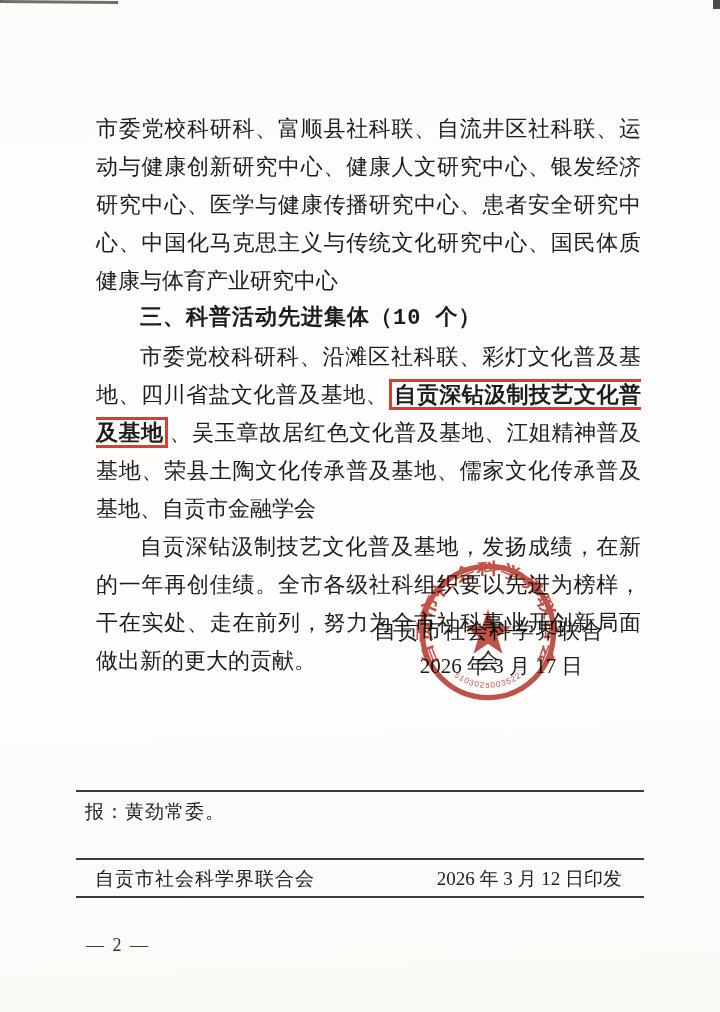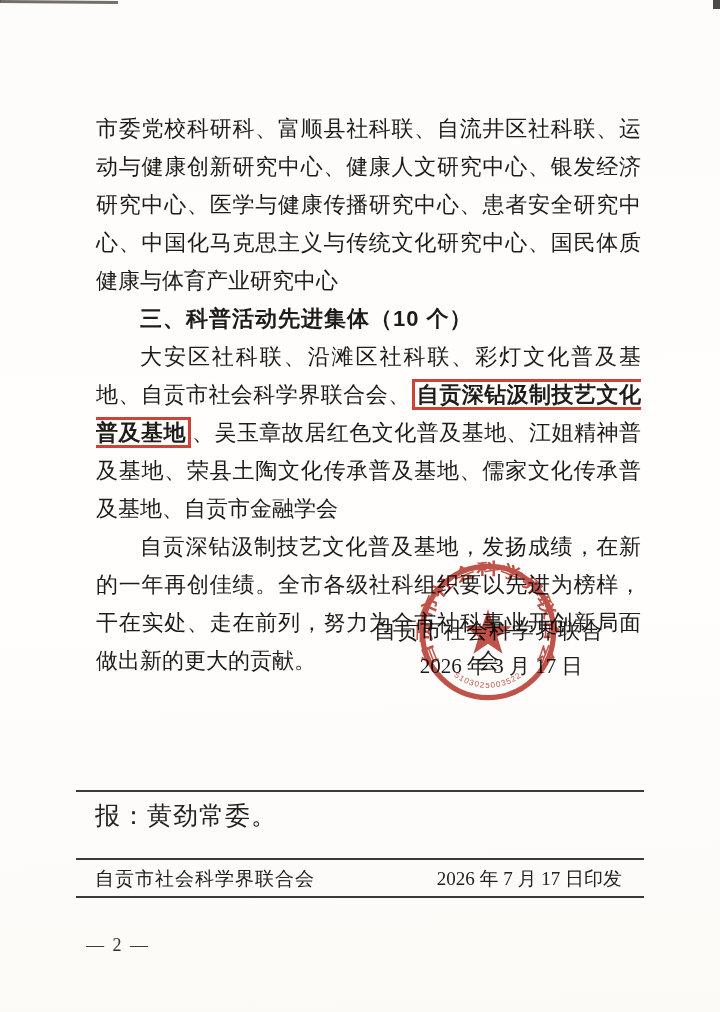--- a/index.html
+++ b/index.html
@@ -17,21 +17,21 @@
   .edge-tl{position:absolute;left:-4px;top:2px;width:26px;height:4px;background:#5d5349;opacity:.8;transform:rotate(-62deg);transform-origin:left top;}
   .edge-tr{position:absolute;right:0;top:0;width:7px;height:9px;background:#2e2a26;opacity:.85;}
 
   .content{
     position:absolute;left:96px;top:110px;width:545px;
     font-size:22px;line-height:38px;color:#1e1b18;
     text-align:justify;word-break:break-all;
   }
   .content p{margin:0;}
   .indent{text-indent:2em;}
-  .heading{font-family:Liberation Sans, sans-serif;font-weight:bold;text-indent:2em;letter-spacing:1px;}
+  .heading{font-family:Liberation Mono, monospace;font-weight:bold;text-indent:2em;letter-spacing:1px;}
   .red-box{
     border:3px solid #cf4337;padding:0 2px;margin:0 1px;
     font-weight:bold;
   }
 
   .sig-org{
     position:absolute;left:369px;top:616px;width:240px;
     font-size:22px;color:#1e1b18;text-align:center;letter-spacing:1px;
   }
   .sig-date{
@@ -42,21 +42,21 @@
   .seal{
     position:absolute;left:412px;top:556px;width:152px;height:152px;
     mix-blend-mode:multiply;opacity:.85;
   }
 
   .rule{position:absolute;left:76px;width:568px;border-top:2px solid #3c3a38;}
   .rule1{top:790px;}
   .rule2{top:858px;}
   .rule3{top:896px;}
   .note-line{
-    position:absolute;left:95px;font-size:25px;color:#23211f;letter-spacing:1px;
+    position:absolute;left:85px;font-size:19px;color:#23211f;letter-spacing:1px;
   }
   .report-line{top:799px;}
   .send-line{top:830px;}
   .footer-issuer{position:absolute;left:95px;top:866px;font-size:19px;color:#23211f;letter-spacing:1px;}
   .footer-printdate{position:absolute;right:98px;top:866px;font-size:19px;color:#23211f;}
 
   .page-number{
     position:absolute;left:86px;top:935px;font-size:18px;color:#33302d;letter-spacing:2px;
   }
 </style>
@@ -65,21 +65,21 @@
 
 <div class="paper">
 
   <div class="edge-top"></div>
   <div class="edge-tl"></div>
   <div class="edge-tr"></div>
 
   <div class="content">
     <p>市委党校科研科、富顺县社科联、自流井区社科联、运动与健康创新研究中心、健康人文研究中心、银发经济研究中心、医学与健康传播研究中心、患者安全研究中心、中国化马克思主义与传统文化研究中心、国民体质健康与体育产业研究中心</p>
     <p class="heading">三、科普活动先进集体（10 个）</p>
-    <p class="indent"><span>大安区社科联、沿滩区社科联、彩灯文化普及基地、自贡市社会科学界联合会、</span><span class="red-box">自贡深钻汲制技艺文化普及基地</span><span>、吴玉章故居红色文化普及基地、江姐精神普及基地、荣县土陶文化传承普及基地、儒家文化传承普及基地、自贡市金融学会</span></p>
+    <p class="indent"><span>市委党校科研科、沿滩区社科联、彩灯文化普及基地、四川省盐文化普及基地、</span><span class="red-box">自贡深钻汲制技艺文化普及基地</span><span>、吴玉章故居红色文化普及基地、江姐精神普及基地、荣县土陶文化传承普及基地、儒家文化传承普及基地、自贡市金融学会</span></p>
     <p class="indent">自贡深钻汲制技艺文化普及基地，发扬成绩，在新的一年再创佳绩。全市各级社科组织要以先进为榜样，干在实处、走在前列，努力为全市社科事业开创新局面做出新的更大的贡献。</p>
   </div>
 
   <div class="sig-org">自贡市社会科学界联合会</div>
   <div class="sig-date">2026 年 3 月 17 日</div>
 
   <svg class="seal" viewBox="-80 -80 160 160" xmlns="http://www.w3.org/2000/svg">
     <defs>
       <path id="ringTopArc" d="M -51,34 A 61.3,61.3 0 1 1 51,34" fill="none"></path>
       <path id="ringBottomArc" d="M -46,36.5 A 58.7,58.7 0 0 0 46,36.5" fill="none"></path>
@@ -91,18 +91,18 @@
     </text>
     <text font-size="8.5" fill="#b5342a" font-family="Liberation Sans, DejaVu Sans, sans-serif" letter-spacing="1.2">
       <textPath href="#ringBottomArc" startOffset="50%" text-anchor="middle">5103025003522</textPath>
     </text>
   </svg>
 
   <div class="rule rule1"></div>
   <div class="note-line report-line">报：黄劲常委。</div>
   <div class="rule rule2"></div>
   <div class="footer-issuer">自贡市社会科学界联合会</div>
-  <div class="footer-printdate">2026 年 7 月 17 日印发</div>
+  <div class="footer-printdate">2026 年 3 月 12 日印发</div>
   <div class="rule rule3"></div>
 
   <div class="page-number">— 2 —</div>
 
 </div>
 
 </body></html>

